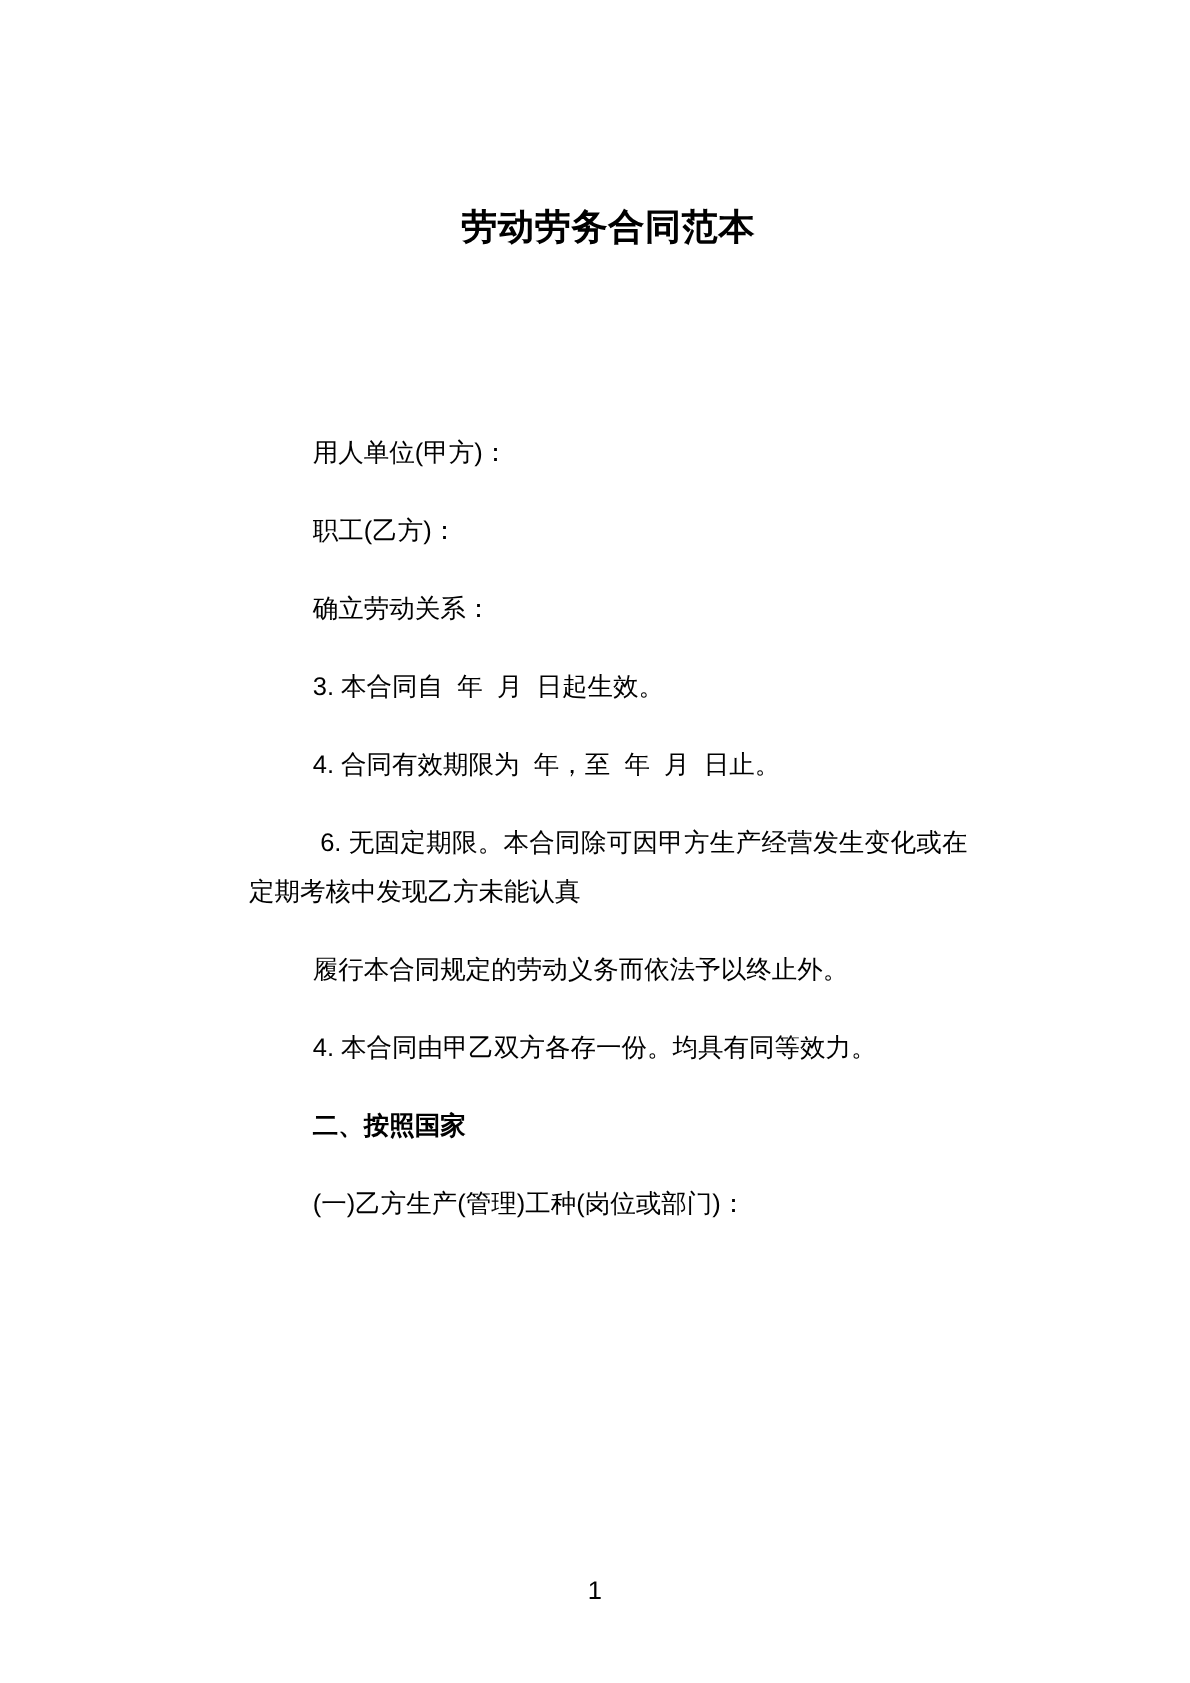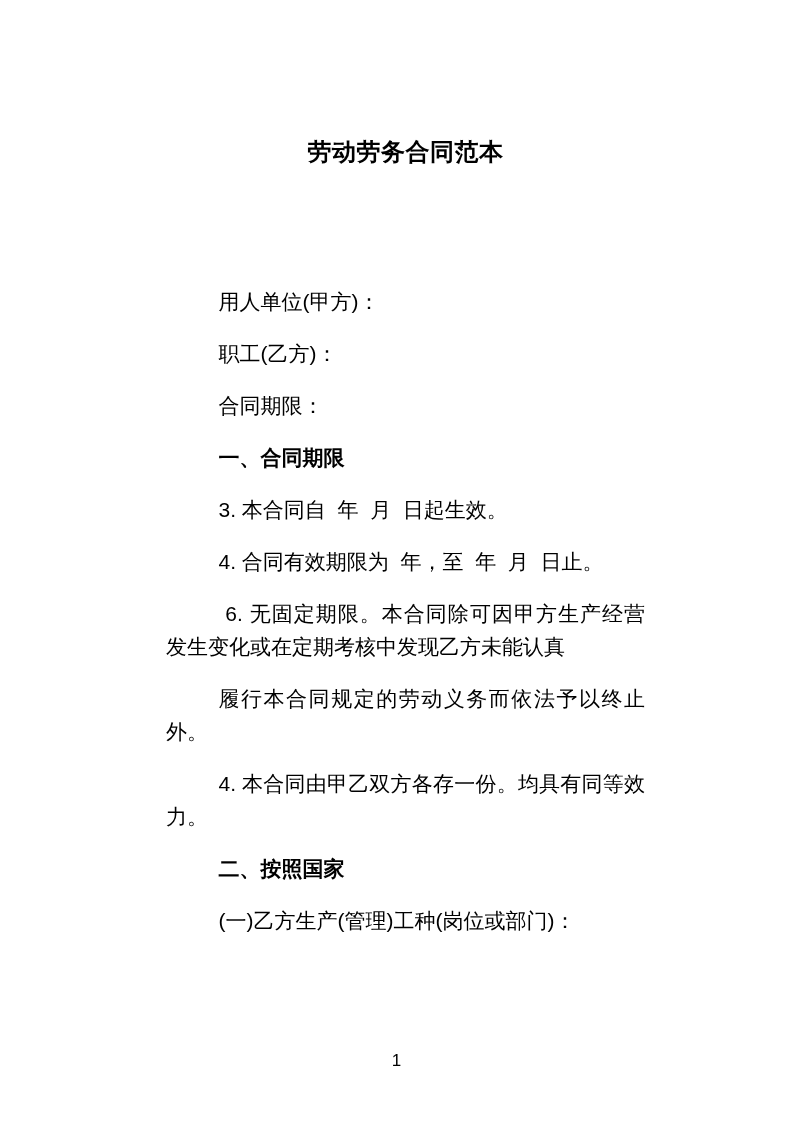--- a/index.html
+++ b/index.html
@@ -23,21 +23,21 @@
     margin: 0;
     padding-top: 136px;
     font-size: 24px;
     line-height: 32px;
     font-weight: 700;
     text-align: center;
     letter-spacing: 0.5px;
   }
   .para, .field, .heading {
     margin: 0 0 19px 0;
-    font-size: 21px;
+    font-size: 17px;
     line-height: 33px;
     white-space: pre-wrap;
     text-align: justify;
   }
   .indent {
     text-indent: 2.5em;
   }
   .field-first {
     margin-top: 117px;
   }
@@ -62,24 +62,23 @@
 <body>
 
 <div class="page">
 
   <h1 class="doc-title">劳动劳务合同范本</h1>
 
   <p class="field field-first indent">用人单位(甲方)：</p>
 
   <p class="field indent">职工(乙方)：</p>
 
-  <p class="field indent">合同期限：</p>
+  <p class="field indent">确立劳动关系：</p>
 
 
-  <h2 class="heading indent">一、合同期限</h2>
 
   <p class="para indent">3. 本合同自  年  月  日起生效。</p>
 
   <p class="para indent">4. 合同有效期限为  年，至  年  月  日止。</p>
 
   <p class="para indent"> 6. 无固定期限。本合同除可因甲方生产经营发生变化或在定期考核中发现乙方未能认真</p>
 
   <p class="para indent">履行本合同规定的劳动义务而依法予以终止外。</p>
 
   <p class="para indent">4. 本合同由甲乙双方各存一份。均具有同等效力。</p>

